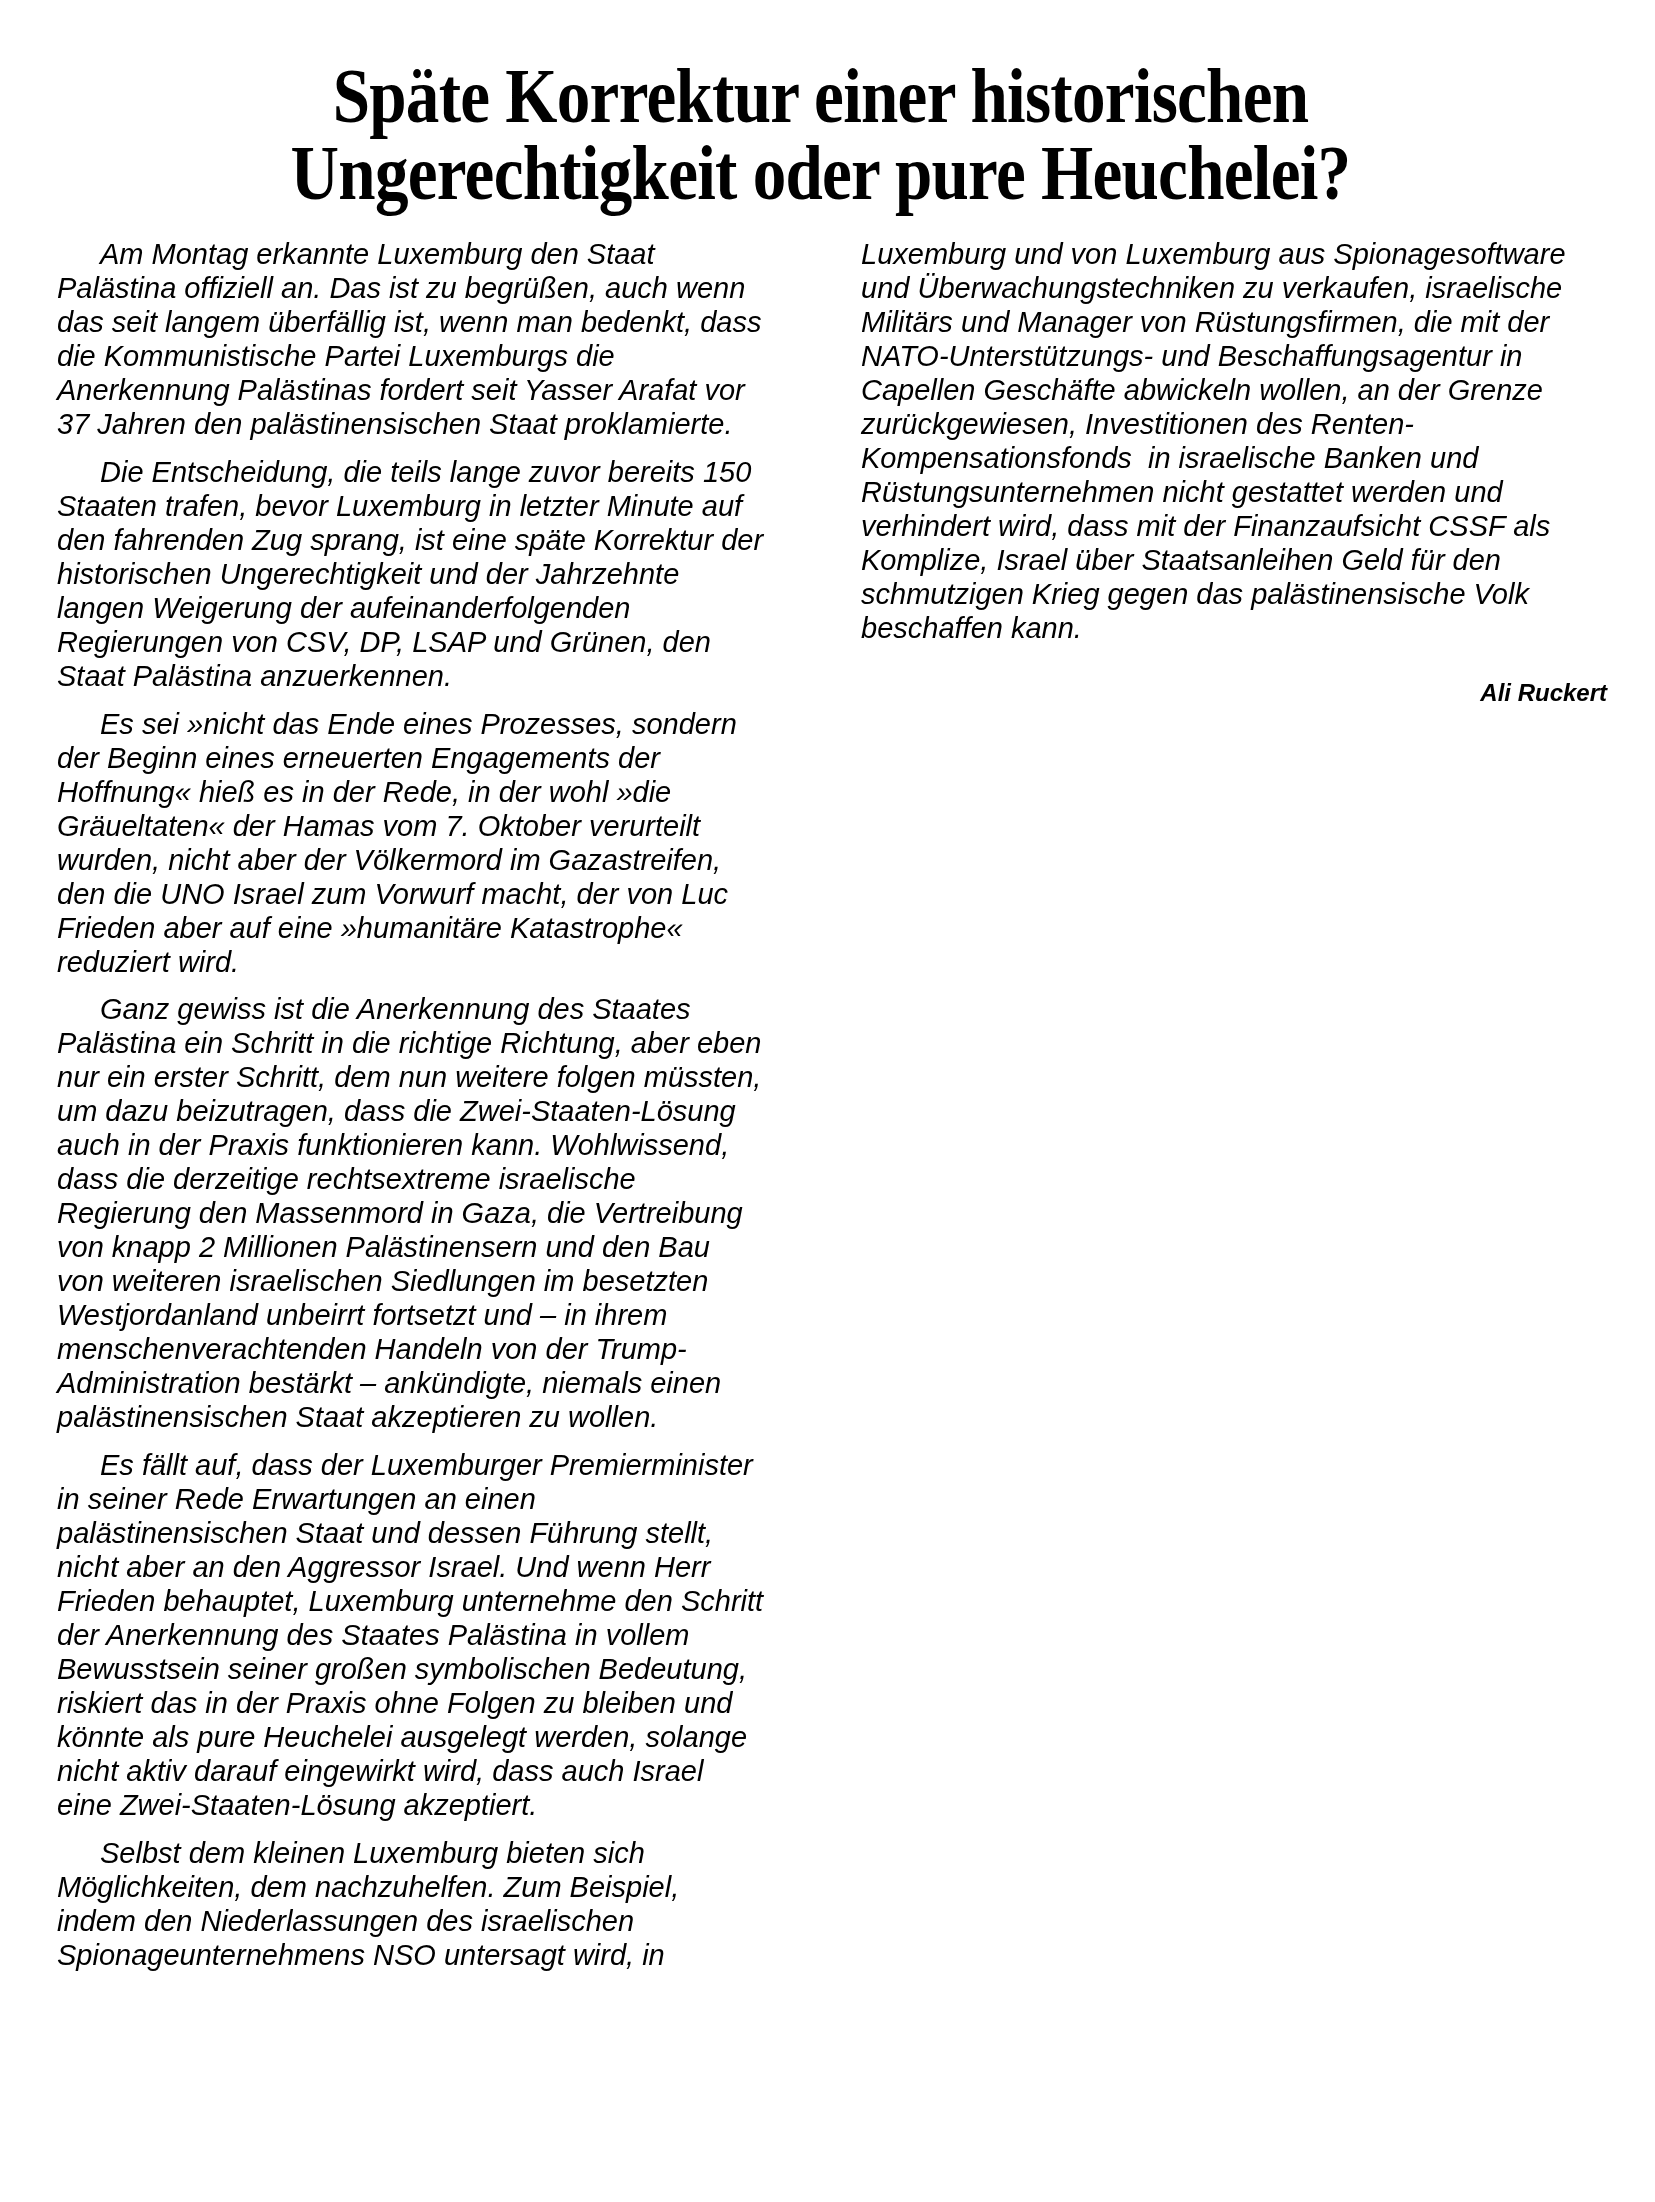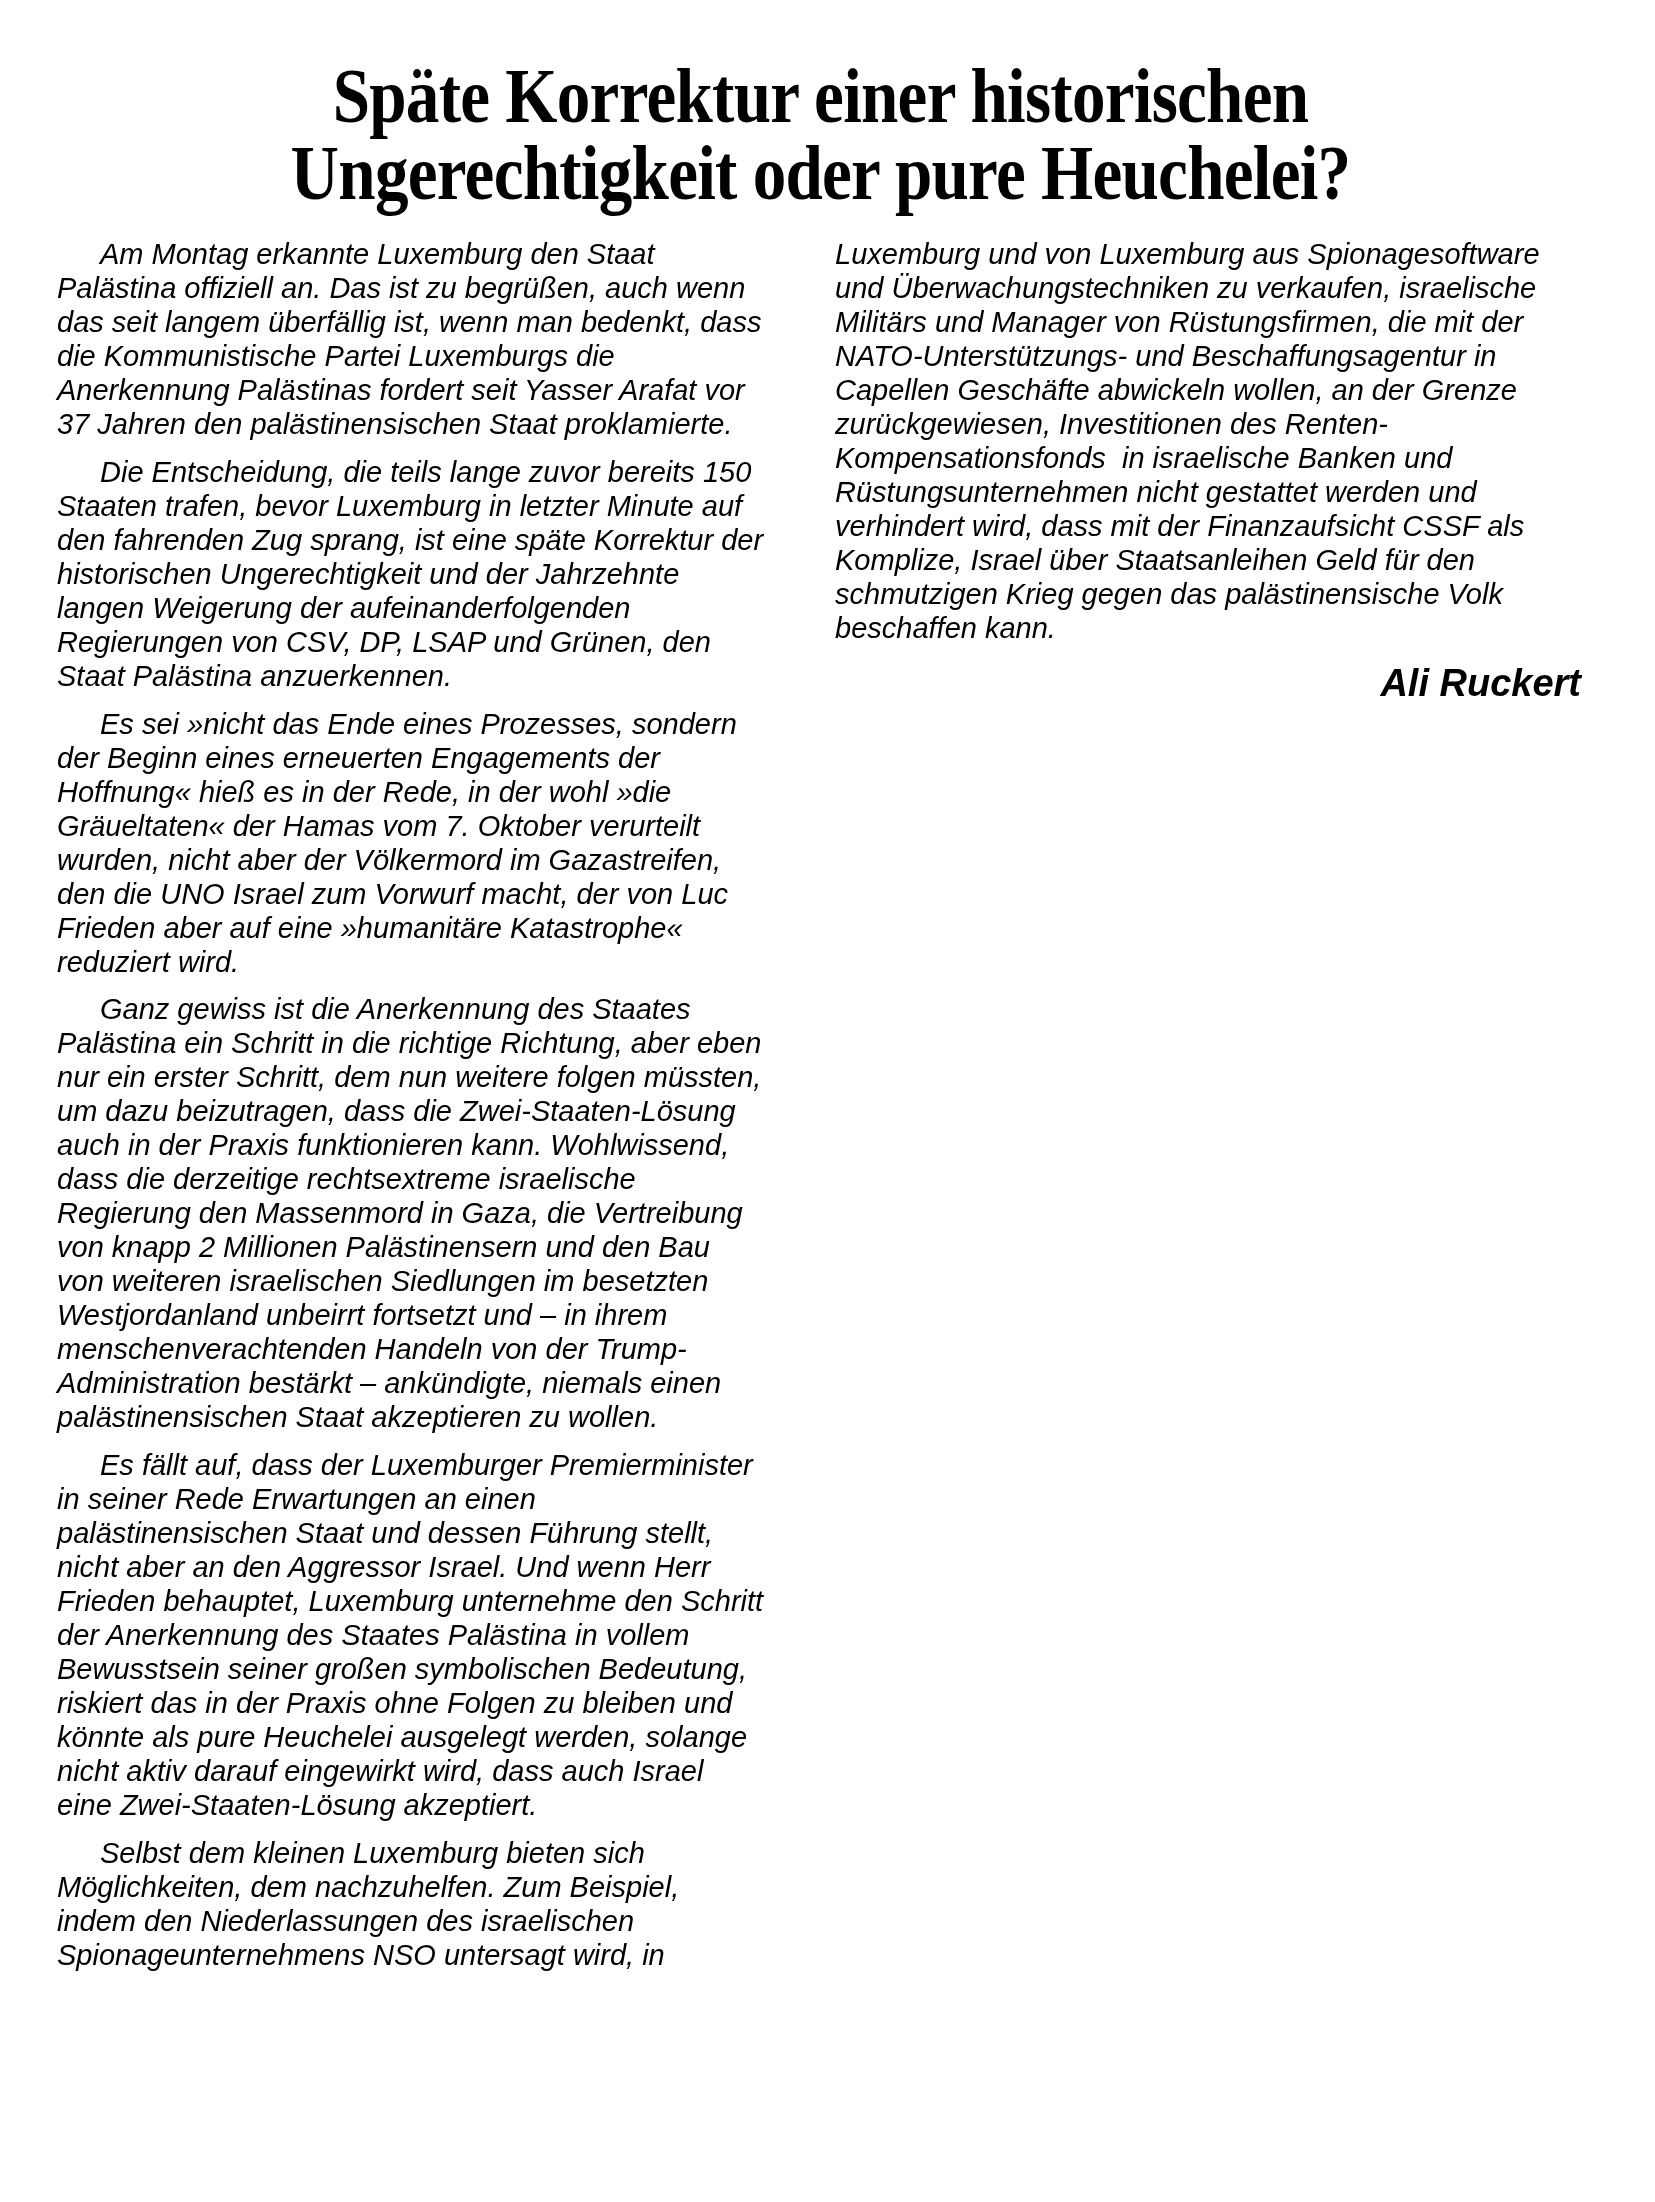--- a/index.html
+++ b/index.html
@@ -29,43 +29,43 @@
     font-size: 79px;
     line-height: 77px;
     letter-spacing: -0.9px;
     transform: scaleX(0.85);
     transform-origin: 50% 50%;
     white-space: nowrap;
   }
   .columns {
     display: flex;
     flex-direction: row;
-    gap: 32px;
+    gap: 58px;
   }
   .col {
     width: 746px;
     flex: 0 0 746px;
   }
   .para {
     font-style: italic;
     font-size: 29px;
     line-height: 34px;
     white-space: pre;
     margin: 0 0 13.8px 0;
   }
   .para.indent {
     text-indent: 43px;
   }
   .byline {
     font-style: italic;
     font-weight: bold;
-    font-size: 38px;
+    font-size: 24px;
     line-height: 34px;
     text-align: right;
-    margin-top: 21px;
+    margin-top: 31px;
   }
 </style>
 </head>
 <body>
 
 <div class="page">
 
   <h1 class="title"><span>Späte Korrektur einer historischen</span><br><span>Ungerechtigkeit oder pure Heuchelei?</span></h1>
 
   <div class="columns">

